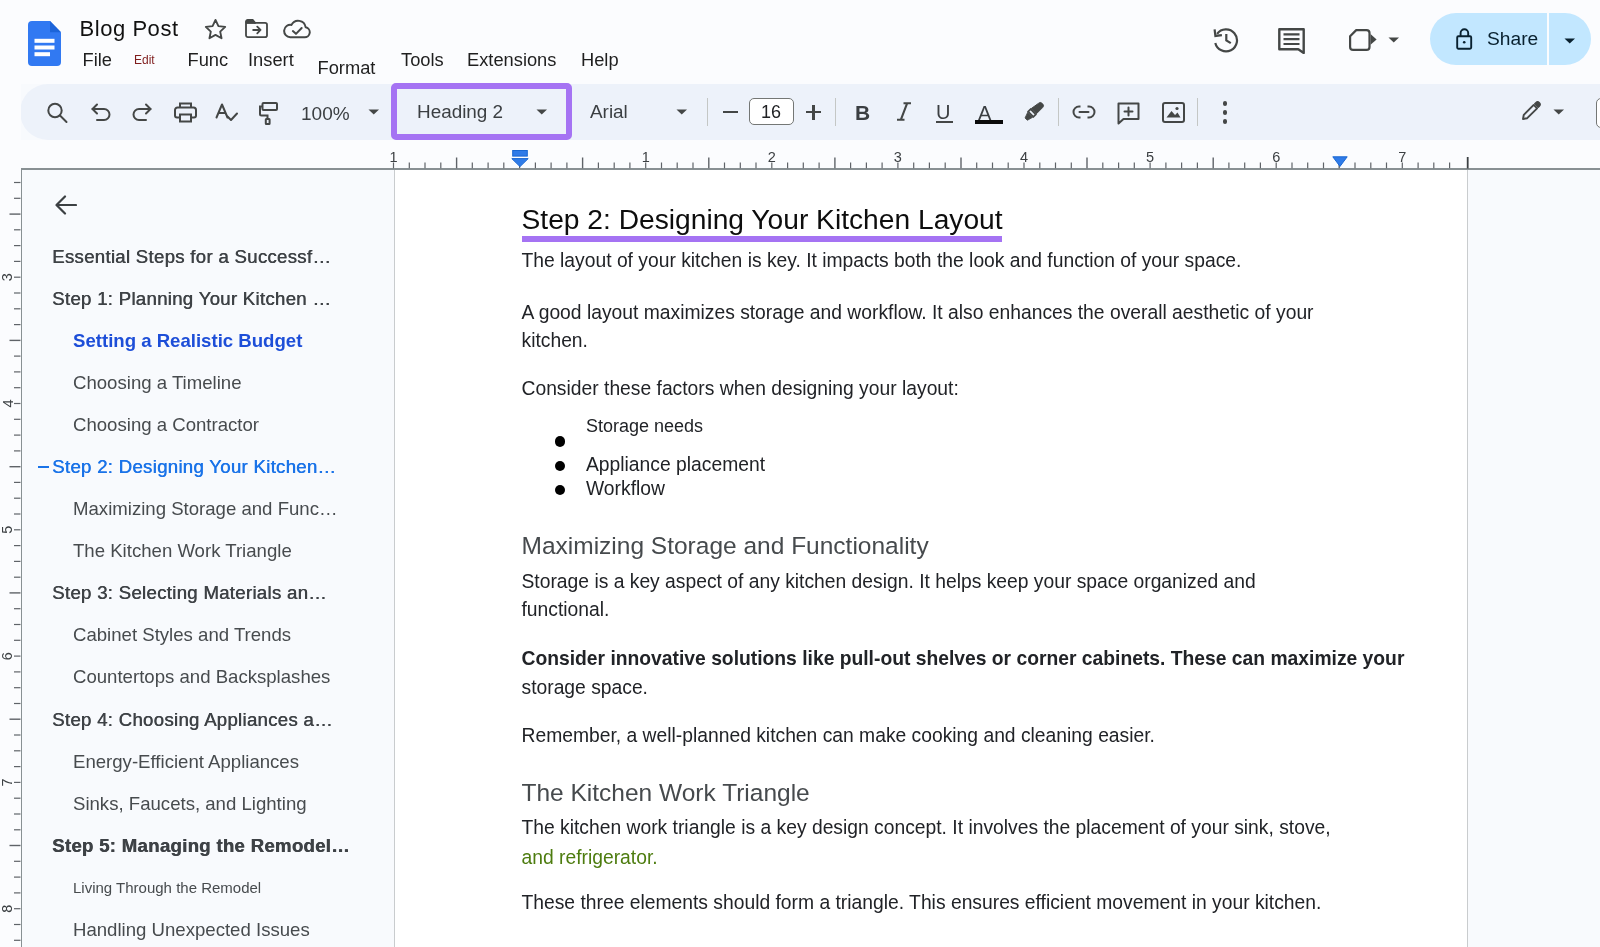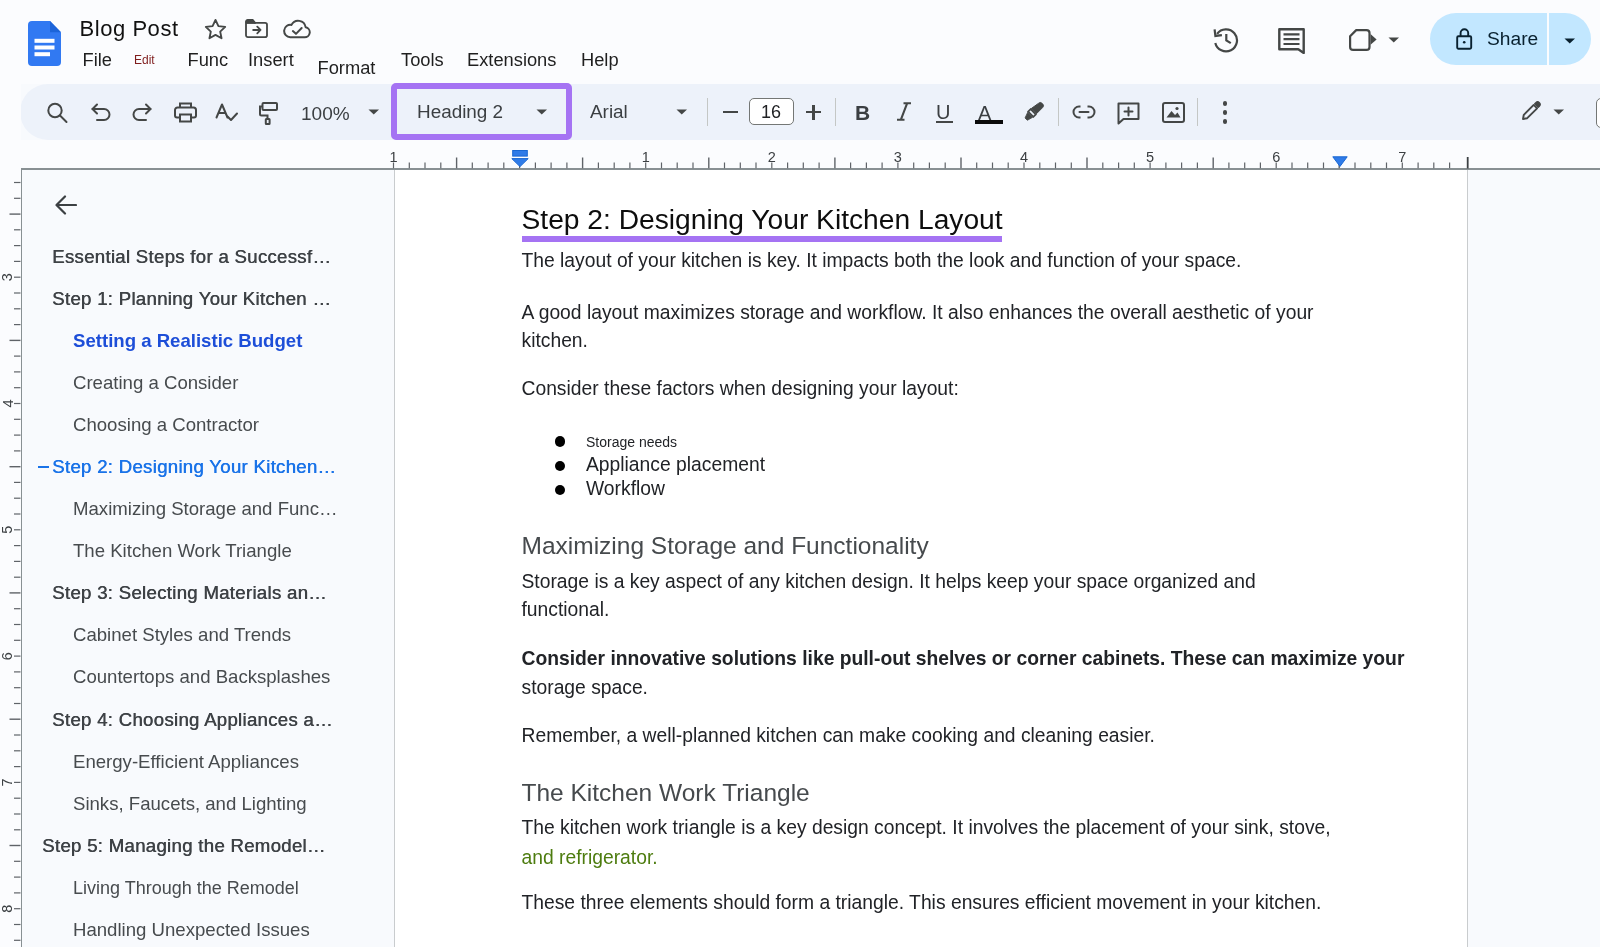--- a/index.html
+++ b/index.html
@@ -297,42 +297,42 @@
     <text x="7.5" y="487.1" font-size="14.5" fill="#3c4043" text-anchor="middle" font-family="Liberation Sans" transform="rotate(-90 7.5 487.1)" dy="5">6</text>
     <text x="7.5" y="613.4" font-size="14.5" fill="#3c4043" text-anchor="middle" font-family="Liberation Sans" transform="rotate(-90 7.5 613.4)" dy="5">7</text>
     <text x="7.5" y="739.7" font-size="14.5" fill="#3c4043" text-anchor="middle" font-family="Liberation Sans" transform="rotate(-90 7.5 739.7)" dy="5">8</text>
   </svg>
 <svg class="abs" style="left:55px;top:194px" width="22" height="22" viewBox="0 0 22 22" fill="none" stroke="#3c4043" stroke-width="2.2">
 <path d="M21 11 H2 M10 2.5 L1.5 11 L10 19.5" stroke-linecap="round" stroke-linejoin="round"></path>
   </svg>
 <div class="ln" style="left:52px;top:246.7px;font-size:18.6px;line-height:20.78px;font-weight:400;letter-spacing:0.3px;text-shadow:0.5px 0 0 currentColor;color:#3e4246;">Essential Steps for a Successf…</div>
 <div class="ln" style="left:52px;top:288.8px;font-size:18.6px;line-height:20.78px;font-weight:400;letter-spacing:0.3px;text-shadow:0.5px 0 0 currentColor;color:#3e4246;">Step 1: Planning Your Kitchen …</div>
 <div class="ln" style="left:73px;top:330.8px;font-size:18.6px;line-height:20.78px;font-weight:700;color:#1d4ed8;">Setting a Realistic Budget</div>
-<div class="ln" style="left:73px;top:372.9px;font-size:18.6px;line-height:20.78px;font-weight:400;color:#474b4e;">Creating a Consider</div>
+<div class="ln" style="left:73px;top:372.9px;font-size:18.6px;line-height:20.78px;font-weight:400;color:#474b4e;">Choosing a Timeline</div>
 <div class="ln" style="left:73px;top:415.0px;font-size:18.6px;line-height:20.78px;font-weight:400;color:#474b4e;">Choosing a Contractor</div>
 <div class="ln" style="left:52px;top:457.1px;font-size:18.6px;line-height:20.78px;font-weight:400;letter-spacing:0.3px;text-shadow:0.5px 0 0 currentColor;color:#1a73e8;text-align:center;">Step 2: Designing Your Kitchen…</div>
 <div class="ln" style="left:73px;top:499.1px;font-size:18.6px;line-height:20.78px;font-weight:400;color:#474b4e;">Maximizing Storage and Func…</div>
 <div class="ln" style="left:73px;top:541.2px;font-size:18.6px;line-height:20.78px;font-weight:400;color:#474b4e;">The Kitchen Work Triangle</div>
 <div class="ln" style="left:52px;top:583.3px;font-size:18.6px;line-height:20.78px;font-weight:400;letter-spacing:0.3px;text-shadow:0.5px 0 0 currentColor;color:#3e4246;">Step 3: Selecting Materials an…</div>
 <div class="ln" style="left:73px;top:625.4px;font-size:18.6px;line-height:20.78px;font-weight:400;color:#474b4e;">Cabinet Styles and Trends</div>
 <div class="ln" style="left:73px;top:667.4px;font-size:18.6px;line-height:20.78px;font-weight:400;color:#474b4e;">Countertops and Backsplashes</div>
 <div class="ln" style="left:52px;top:709.5px;font-size:18.6px;line-height:20.78px;font-weight:400;letter-spacing:0.3px;text-shadow:0.5px 0 0 currentColor;color:#3e4246;">Step 4: Choosing Appliances a…</div>
 <div class="ln" style="left:73px;top:751.6px;font-size:18.6px;line-height:20.78px;font-weight:400;color:#474b4e;">Energy-Efficient Appliances</div>
 <div class="ln" style="left:73px;top:793.6px;font-size:18.6px;line-height:20.78px;font-weight:400;color:#474b4e;">Sinks, Faucets, and Lighting</div>
-<div class="ln" style="left:42px;top:835.7px;font-size:18.6px;line-height:20.78px;font-weight:400;letter-spacing:0.3px;text-shadow:0.5px 0 0 currentColor;color:#3e4246;">Step 5: Managing the Remodel…</div>
-<div class="ln" style="left:73px;top:877.8px;font-size:18px;line-height:20.78px;font-weight:400;color:#474b4e;">Living Through the Remodel</div>
+<div class="ln" style="left:52px;top:835.7px;font-size:18.6px;line-height:20.78px;font-weight:700;letter-spacing:0.3px;text-shadow:0.5px 0 0 currentColor;color:#3e4246;">Step 5: Managing the Remodel…</div>
+<div class="ln" style="left:73px;top:877.8px;font-size:15px;line-height:20.78px;font-weight:400;color:#474b4e;">Living Through the Remodel</div>
 <div class="ln" style="left:73px;top:919.8px;font-size:18.6px;line-height:20.78px;font-weight:400;color:#474b4e;">Handling Unexpected Issues</div>
 <div class="abs" style="left:38px;top:465.5px;width:11px;height:2.4px;background:#1a73e8;"></div>
 <div class="ln" style="left:521.5px;top:203.97px;font-size:28.2px;line-height:31.50px;font-weight:400;color:#0d0d0d;">Step 2: Designing Your Kitchen Layout</div>
 <div class="abs" style="left:522px;top:235.5px;width:480px;height:6.3px;background:#a573f3;"></div>
 <div class="ln" style="left:521.5px;top:250.23px;font-size:19.3px;line-height:21.56px;font-weight:400;color:#212327;">The layout of your kitchen is key. It impacts both the look and function of your space.</div>
 <div class="ln" style="left:521.5px;top:302.33px;font-size:19.3px;line-height:21.56px;font-weight:400;color:#212327;">A good layout maximizes storage and workflow. It also enhances the overall aesthetic of your</div>
 <div class="ln" style="left:521.5px;top:330.03px;font-size:19.3px;line-height:21.56px;font-weight:400;color:#212327;">kitchen.</div>
 <div class="ln" style="left:521.5px;top:377.73px;font-size:19.3px;line-height:21.56px;font-weight:400;color:#212327;">Consider these factors when designing your layout:</div>
-<div class="ln" style="left:586px;top:432px;font-size:14px;line-height:21.56px;font-weight:400;color:#212327;">Storage needs</div>
+<div class="ln" style="left:586px;top:416px;font-size:18px;line-height:21.56px;font-weight:400;color:#212327;">Storage needs</div>
 <div class="abs" style="left:554.8px;top:436.3px;width:10.4px;height:10.4px;border-radius:50%;background:#000;"></div>
 <div class="ln" style="left:586px;top:453.93px;font-size:19.3px;line-height:21.56px;font-weight:400;color:#212327;">Appliance placement</div>
 <div class="abs" style="left:554.8px;top:460.7px;width:10.4px;height:10.4px;border-radius:50%;background:#000;"></div>
 <div class="ln" style="left:586px;top:478.33px;font-size:19.3px;line-height:21.56px;font-weight:400;color:#212327;">Workflow</div>
 <div class="abs" style="left:554.8px;top:485.1px;width:10.4px;height:10.4px;border-radius:50%;background:#000;"></div>
 <div class="ln" style="left:521.5px;top:531.82px;font-size:24.5px;line-height:27.37px;font-weight:400;color:#464a4d;">Maximizing Storage and Functionality</div>
 <div class="ln" style="left:521.5px;top:571.03px;font-size:19.3px;line-height:21.56px;font-weight:400;color:#212327;">Storage is a key aspect of any kitchen design. It helps keep your space organized and</div>
 <div class="ln" style="left:521.5px;top:598.53px;font-size:19.3px;line-height:21.56px;font-weight:400;color:#212327;">functional.</div>
 <div class="ln" style="left:521.5px;top:647.53px;font-size:19.3px;line-height:21.56px;font-weight:700;color:#212327;">Consider innovative solutions like pull-out shelves or corner cabinets. These can maximize your</div>
 <div class="ln" style="left:521.5px;top:676.53px;font-size:19.3px;line-height:21.56px;font-weight:400;color:#212327;">storage space.</div>

